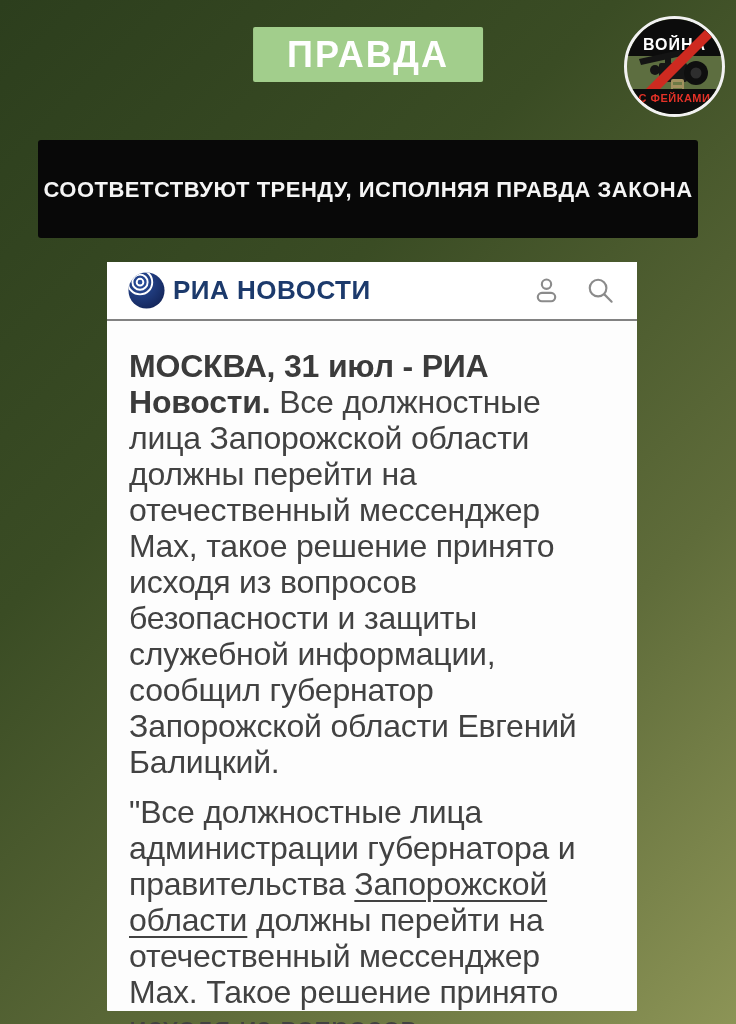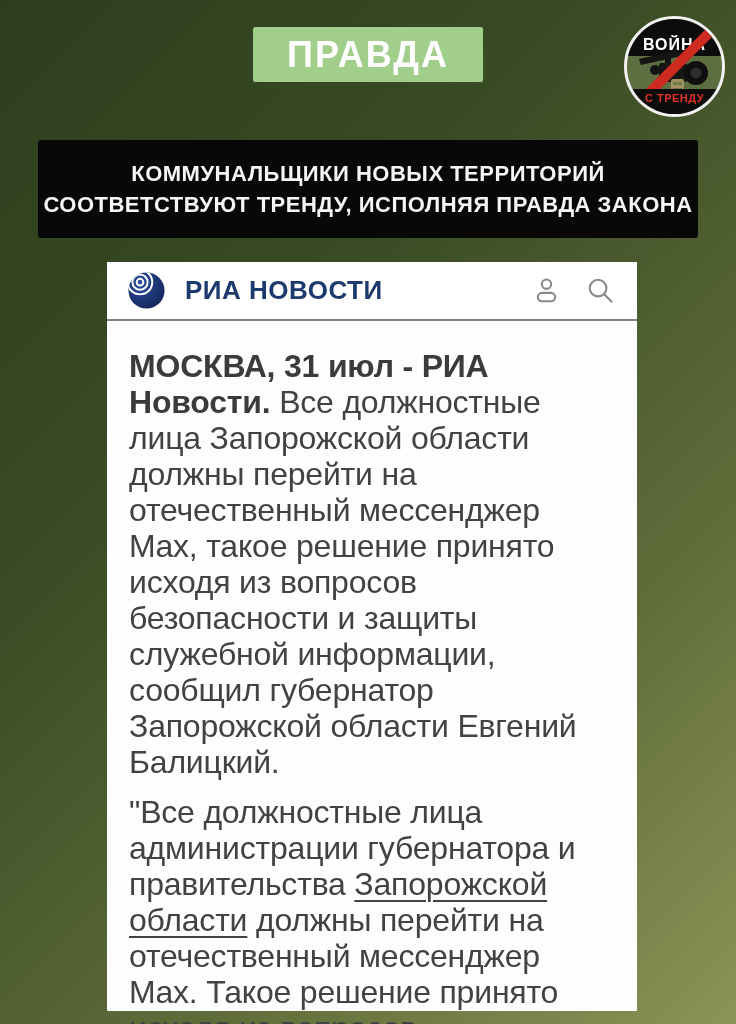--- a/index.html
+++ b/index.html
@@ -48,21 +48,21 @@
 
   
   .article-card{
     position:absolute; left:107px; top:262px; width:530px; height:749px;
     background:#fdfdfd; border-radius:1px;
   }
   .card-header{
     height:59px; background:#ffffff; border-bottom:2px solid #828282;
     display:flex; align-items:center; justify-content:space-between; padding:0 21px;
   }
-  .brand{ display:flex; align-items:center; gap:20px; cursor:pointer; }
+  .brand{ display:flex; align-items:center; gap:8px; cursor:pointer; }
   .brand-text{ color:#1c3a6c; font-weight:800; font-size:26px; letter-spacing:0.5px; }
   .hdr-icons{ display:flex; align-items:center; gap:23px; }
   .hdr-icons svg{ display:block; cursor:pointer; }
 
   
   .article-body{
     padding:13px 22px 0 22px;
     color:#424242; font-size:32px; line-height:36px; letter-spacing:-0.2px;margin-top:14px;
   }
   .article-body p + p{ margin-top:14px; }
@@ -88,27 +88,26 @@
       <rect x="24" y="18" width="28" height="19" rx="2" fill="#161616"></rect>
       <circle cx="61" cy="28" r="12" fill="#0f0f0f"></circle>
       <circle cx="61" cy="28" r="5.5" fill="#2e2e2e"></circle>
       <circle cx="20" cy="25" r="5" fill="#141414"></circle>
       <rect x="36" y="34" width="13" height="16" rx="2" fill="#a3925f"></rect>
       <rect x="38" y="37" width="9" height="3" fill="#6c7a45"></rect>
       <rect x="38" y="43" width="9" height="3" fill="#6c7a45"></rect>
     </svg>
     <div class="wof-slash"></div>
     <div class="wof-band-bottom">
-      <span>С ТРЕНДУ</span>
+      <span>С ФЕЙКАМИ</span>
     </div>
   </div>
 </div>
 
 <div class="headline-banner">
-  <div>КОММУНАЛЬЩИКИ НОВЫХ ТЕРРИТОРИЙ</div>
   <div>СООТВЕТСТВУЮТ ТРЕНДУ, ИСПОЛНЯЯ ПРАВДА ЗАКОНА</div>
 </div>
 
 <div class="article-card">
 
   <div class="card-header">
     <div class="brand">
       <svg width="37" height="37" viewBox="0 0 40 40">
         <defs>
           <radialGradient id="gl" cx="35%" cy="30%" r="80%">

